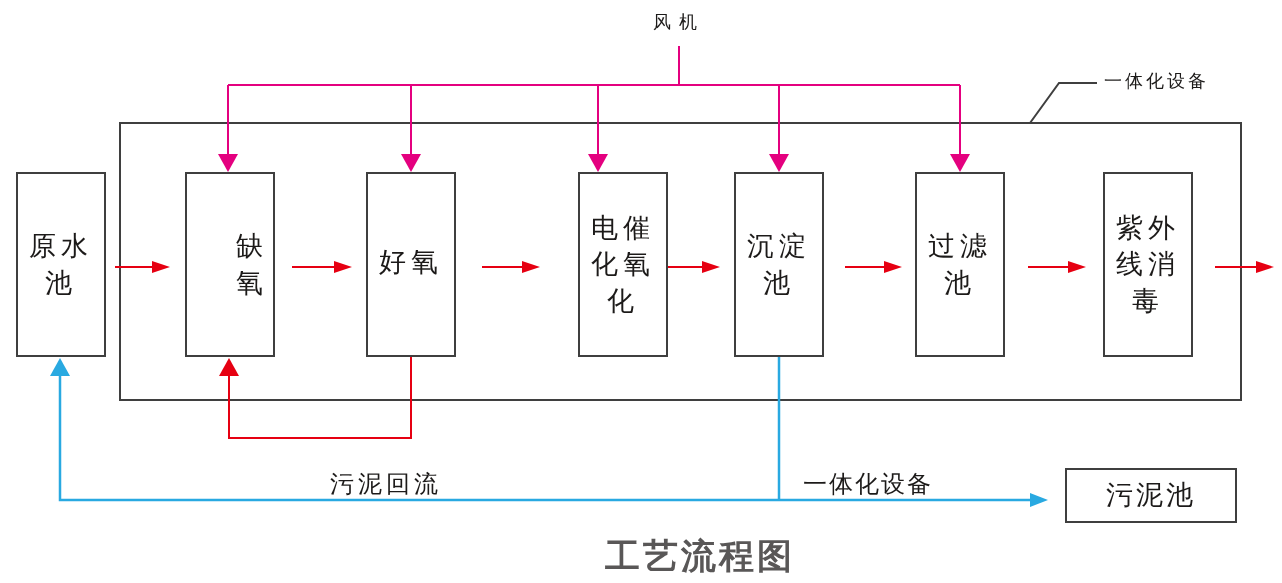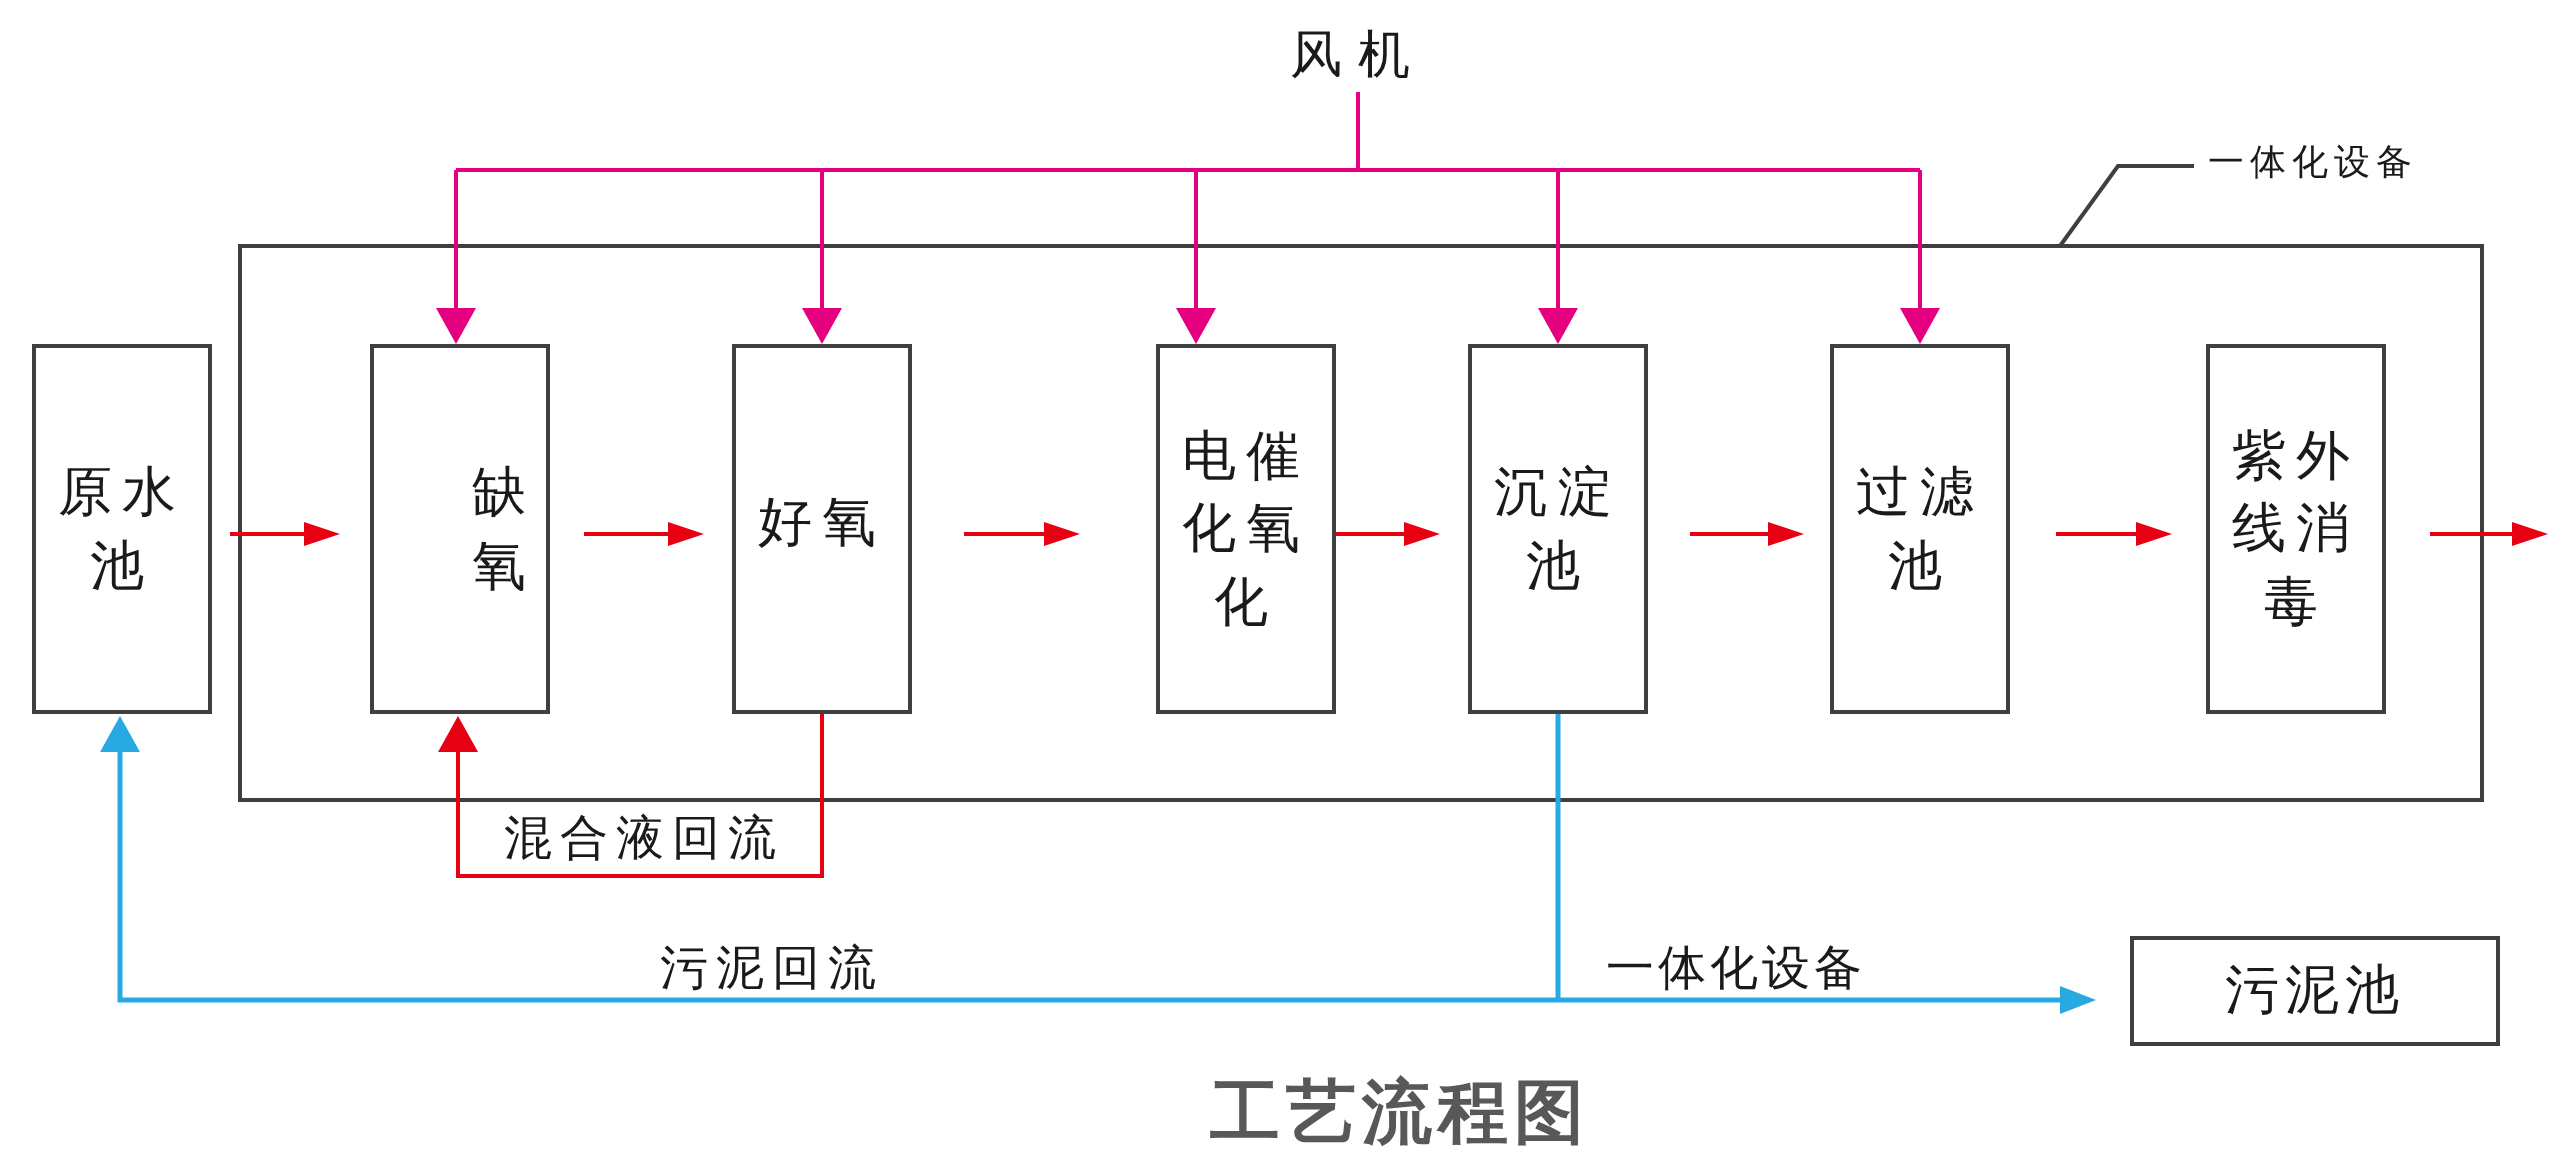--- a/index.html
+++ b/index.html
@@ -24,28 +24,28 @@
   .pbox{
     position:absolute;
     border:2px solid var(--outline);
     background:#ffffff;
     display:flex;align-items:center;justify-content:center;
     text-align:center;
     font-size:27px;letter-spacing:5px;line-height:1.35;
     color:var(--text);
   }
   .pbox.tall{width:90px;height:185px;top:172px;}
-  .pbox.wide{width:185px;height:55px;left:1065px;top:468px;font-size:27px;letter-spacing:3px;}
+  .pbox.wide{width:172px;height:55px;left:1065px;top:468px;font-size:27px;letter-spacing:3px;}
   
   .lbl{
     position:absolute;
     color:var(--text);
     white-space:nowrap;
   }
-  .lbl-fan{font-size:26px;letter-spacing:8px;top:10px;left:679px;transform:translateX(-50%);}
+  .lbl-fan{font-size:18px;letter-spacing:8px;top:10px;left:679px;transform:translateX(-50%);}
   .lbl-unit{font-size:18px;letter-spacing:3px;top:69px;left:1104px;}
   .lbl-flow{font-size:24px;letter-spacing:4px;}
   .lbl-mixed{top:403px;left:322px;transform:translateX(-50%);}
   .lbl-sludge-return{top:468px;left:386px;transform:translateX(-50%);}
   .lbl-excess{top:468px;left:868px;transform:translateX(-50%);letter-spacing:2px;}
   .lbl-title{
     font-size:35px;font-weight:bold;letter-spacing:3px;
     color:var(--title);
     top:533px;left:660px;transform:translateX(-50%);margin-left:40px;
   }
@@ -118,18 +118,17 @@
   <div class="pbox tall" style="left:185px;padding-left:44px;">缺氧</div>
   <div class="pbox tall" style="left:366px;font-family:Liberation Mono, monospace;">好氧</div>
   <div class="pbox tall" style="left:578px;">电催化氧化</div>
   <div class="pbox tall" style="left:734px;">沉淀池</div>
   <div class="pbox tall" style="left:915px;">过滤池</div>
   <div class="pbox tall" style="left:1103px;">紫外线消毒</div>
   <div class="pbox wide">污泥池</div>
 
   <div class="lbl lbl-fan">风机</div>
   <div class="lbl lbl-unit">一体化设备</div>
-  <div class="lbl lbl-flow lbl-mixed">混合液回流</div>
   <div class="lbl lbl-flow lbl-sludge-return">污泥回流</div>
   <div class="lbl lbl-flow lbl-excess">一体化设备</div>
   <div class="lbl lbl-title">工艺流程图</div>
 
 </div>
 
 </body></html>

